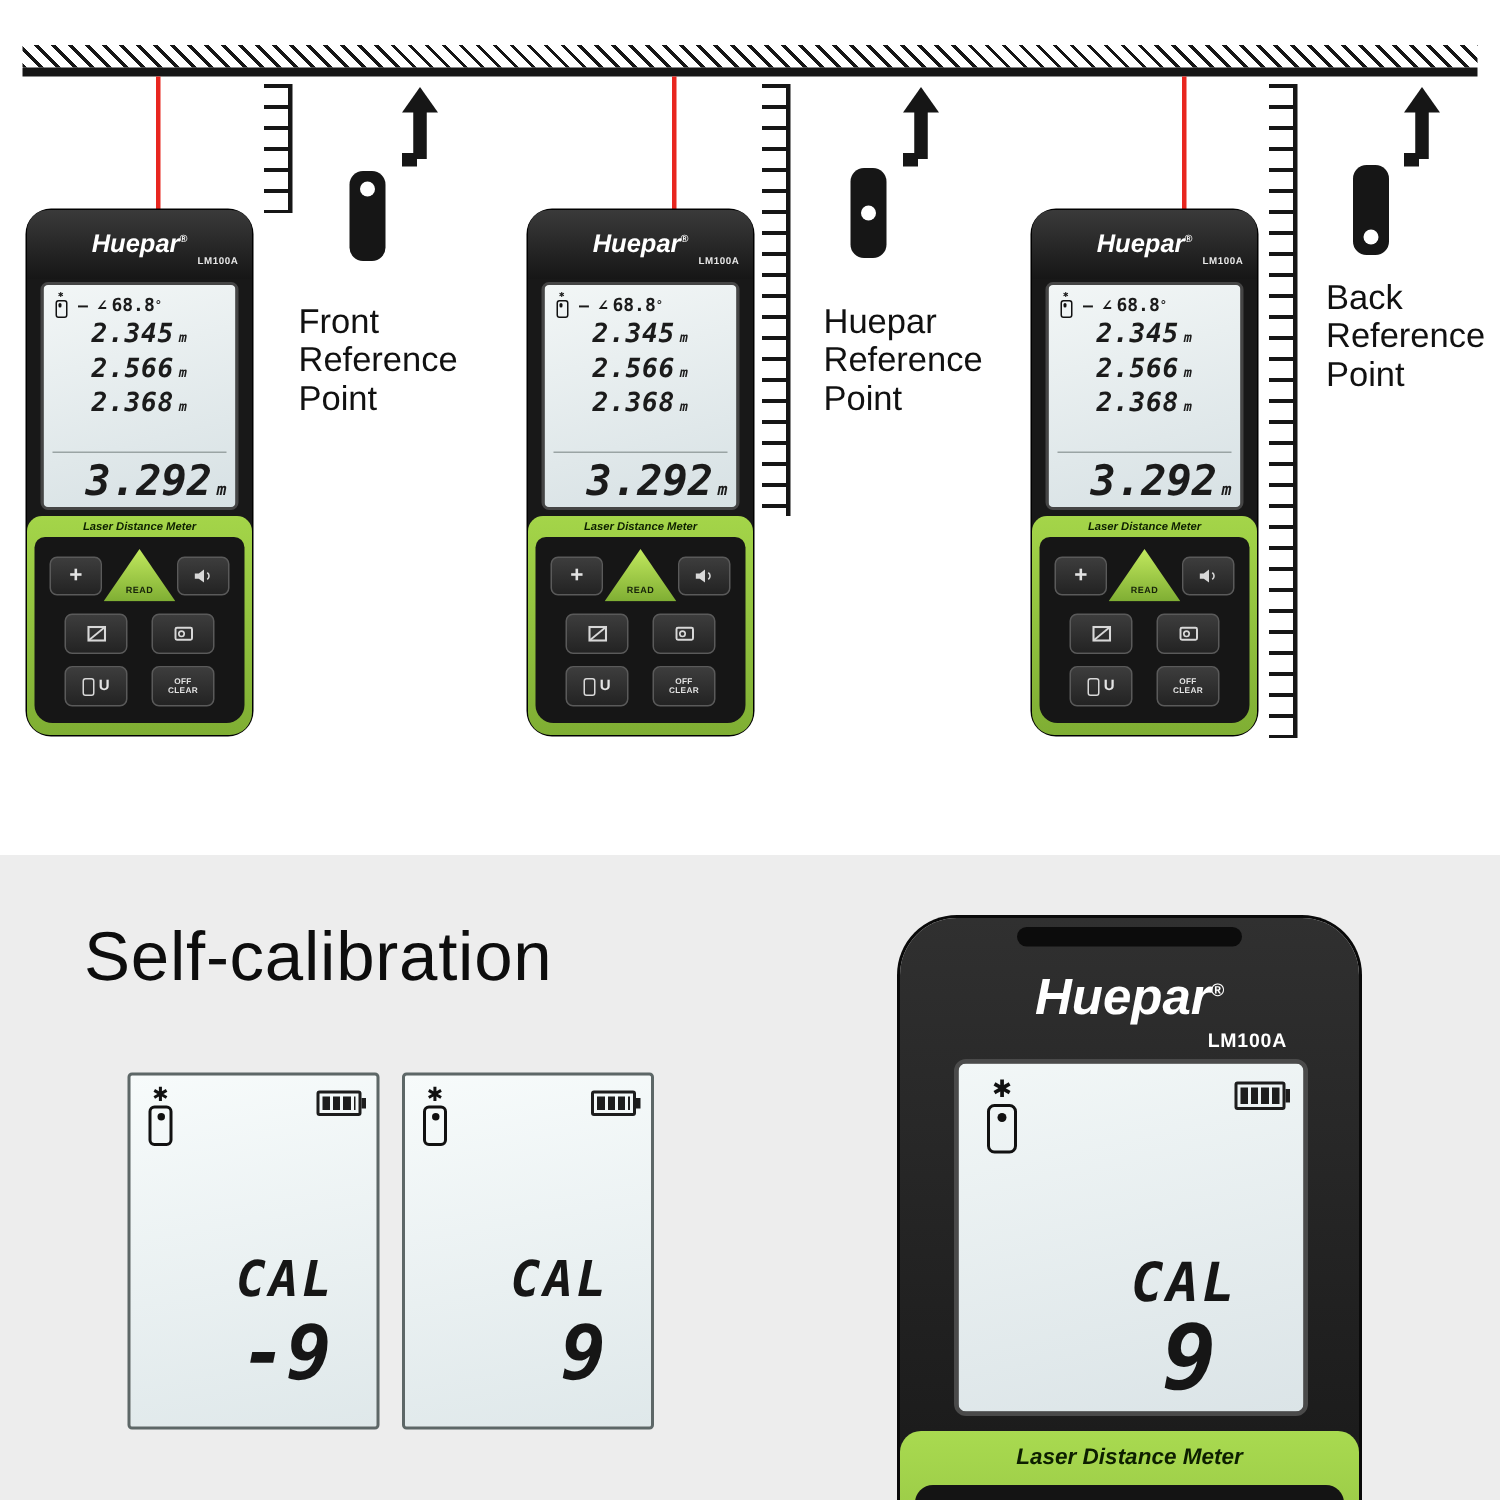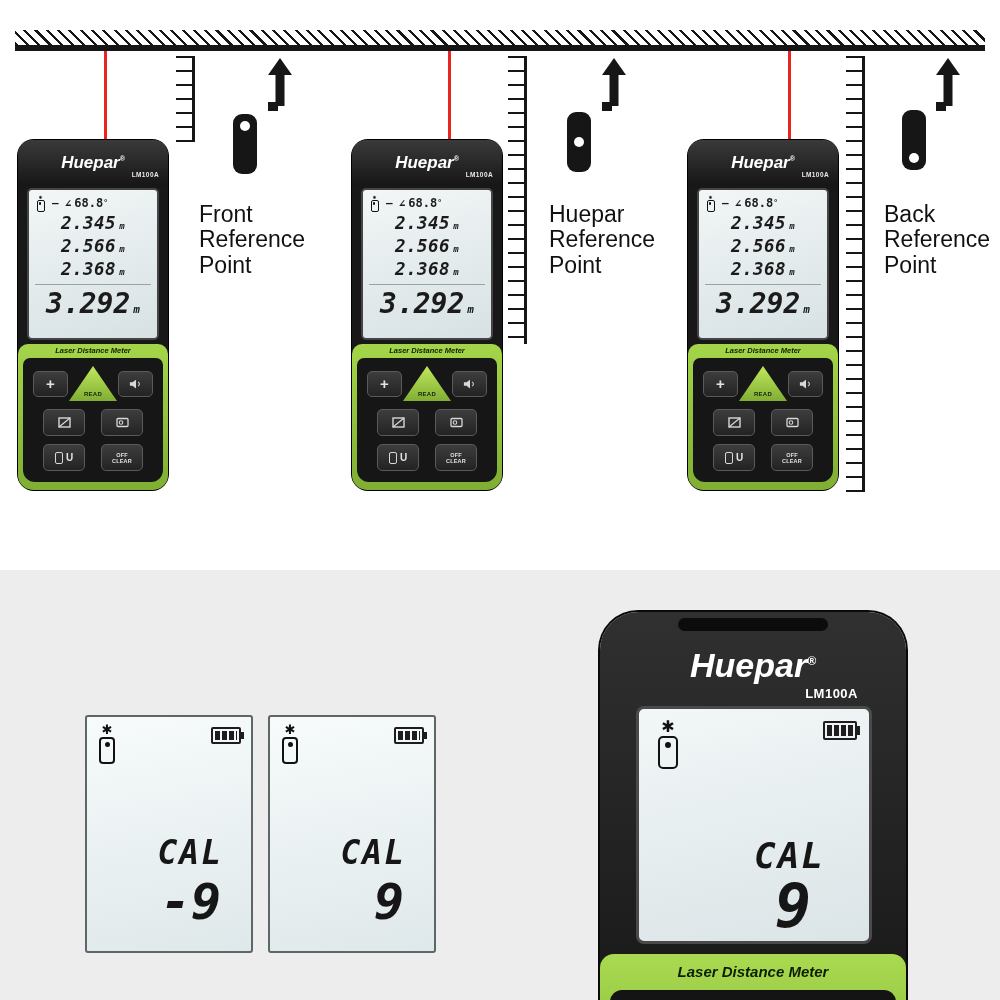--- a/index.html
+++ b/index.html
@@ -21,21 +21,21 @@
   .r2{left:508px;height:288px}
   .r3{left:846px;height:436px}
 
   .annot-arrow{position:absolute;}
   .a1{left:266px;top:58px}.a2{left:600px;top:58px}.a3{left:934px;top:58px}
   .pictogram{position:absolute;}
   .p1{left:231px;top:112px}.p2{left:565px;top:110px}.p3{left:900px;top:108px}
 
   .ref-label{position:absolute;font-size:23px;line-height:1.1;color:#111;}
   .ref-label span{display:block;}
-  .t1{left:199px;top:202px}.t2{left:549px;top:202px}.t3{left:884px;top:202px}
+  .t1{left:199px;top:202px}.t2{left:549px;top:202px}.t3{left:884px;top:186px}
 
   
   .meter{position:absolute;top:140px;width:150px;height:350px;background:#181818;
     border-radius:16px;box-shadow:0 0 0 1px #000;}
   .m1{left:18px}.m2{left:352px}.m3{left:688px}
 
   .meter-head{position:relative;height:46px;border-radius:14px 14px 0 0;
     background:linear-gradient(180deg,#3a3a3a,#161616);}
   .logo{text-align:center;padding-top:13px;color:#fff;font:italic bold 17px "Liberation Sans",sans-serif;}
   .logo sup{font-size:7px;vertical-align:super;}
@@ -48,22 +48,22 @@
   .mini-ref{display:flex;flex-direction:column;align-items:center;width:11px;}
   .mini-star{font-size:6px;line-height:5px;}
   .mini-dev{width:6px;height:10px;border:1.2px solid #111;border-radius:2px;position:relative;margin-top:1px;}
   .mini-dev::after{content:"";position:absolute;left:1px;top:1px;width:2.5px;height:2.5px;background:#111;border-radius:50%;}
   .lcd-dash{margin-left:6px;}
   .lcd-angle{margin-left:6px;font-size:11px;}
   .lcd-angle-val{margin-left:3px;font-size:12px;}
   .deg{font-size:8px;vertical-align:top;}
   .lcd-row{text-align:center;font:italic bold 17.5px "DejaVu Sans Mono",monospace;line-height:23px;letter-spacing:.5px;}
   .lcd-unit{font:italic bold 9px "DejaVu Sans Mono",monospace;margin-left:3px;}
-  .lcd-big{text-align:center;font:italic bold 28px "DejaVu Sans Mono",monospace;line-height:34px;
-    border-top:1.5px solid #9aa4a4;margin-top:3px;padding-top:2px;}
+  .lcd-big{text-align:right;font:italic bold 28px "DejaVu Sans Mono",monospace;line-height:34px;
+    border-top:1.5px solid #9aa4a4;margin-top:20px;padding-top:2px;}
   .lcd-unit-big{font:italic bold 11px "DejaVu Sans Mono",monospace;margin-left:3px;}
 
   .meter-lower{position:absolute;left:0;right:0;top:204px;bottom:0;box-sizing:border-box;
     background:linear-gradient(180deg,#a4d549,#7fae33);border-radius:10px 10px 15px 15px;
     padding:2px 5px 8px;}
   .green-label{text-align:center;height:12px;line-height:12px;font:italic bold 7.5px "Liberation Sans",sans-serif;color:#0d1f00;}
   .keypad{background:#161616;border-radius:7px 7px 12px 12px;height:calc(100% - 12px);box-sizing:border-box;
     padding:8px 10px 6px;display:flex;flex-direction:column;gap:8px;}
   .key-row{display:flex;justify-content:space-between;align-items:center;}
   .key-row.mid{justify-content:center;gap:16px;}
@@ -367,20 +367,21 @@
                 <span>OFF</span>
                 <span>CLEAR</span>
               </div>
           </div>
         </div>
       </div>
     </div>
   </section>
 
   <section class="bottom-section">
+    <div class="cal-title">Self-calibration</div>
 
     <div class="cal-screen cs1">
       <span class="scr-ref">
           <span class="scr-star">✱</span>
           <span class="scr-dev"></span>
         </span>
       <span class="batt scr-batt">
           <i></i>
         </span>
       <span class="scr-cal">CAL</span>

